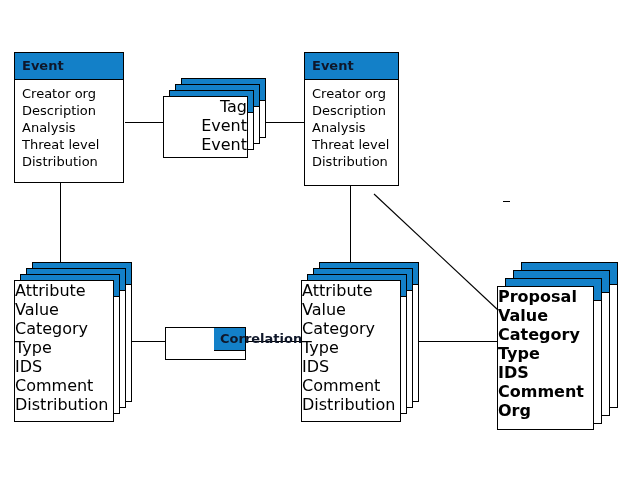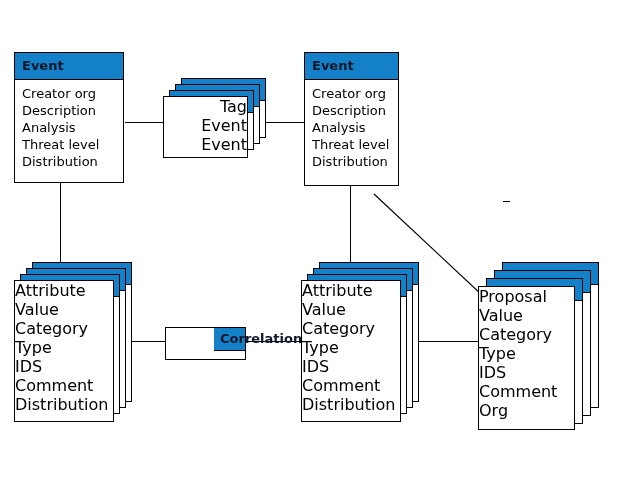--- a/index.html
+++ b/index.html
@@ -204,21 +204,21 @@
         <div class="attr">Value</div>
         <div class="attr">Category</div>
         <div class="attr">Type</div>
         <div class="attr">IDS</div>
         <div class="attr">Comment</div>
         <div class="attr">Distribution</div>
       </div>
     </div>
   </div>
 
-  <div class="stack" style="left:478px; top:262px; width:130px; height:168px;">
+  <div class="stack" style="left:497px; top:262px; width:130px; height:168px;font-weight:bold;">
     <div class="layer" style="left:24px; top:0px; width:97px; height:146px;">
         <div class="lhdr"></div>
       </div>
     <div class="layer" style="left:16px; top:8px; width:97px; height:146px;">
         <div class="lhdr"></div>
       </div>
     <div class="layer" style="left:8px; top:16px; width:97px; height:146px;">
         <div class="lhdr"></div>
       </div>
     <div class="front" style="left:0px; top:24px; width:97px; height:144px;">

